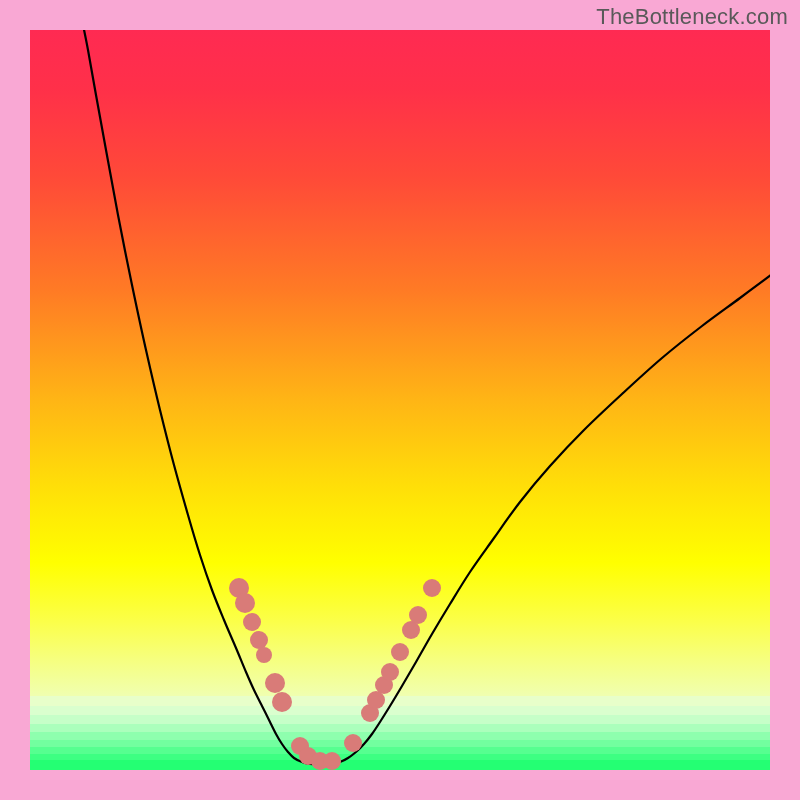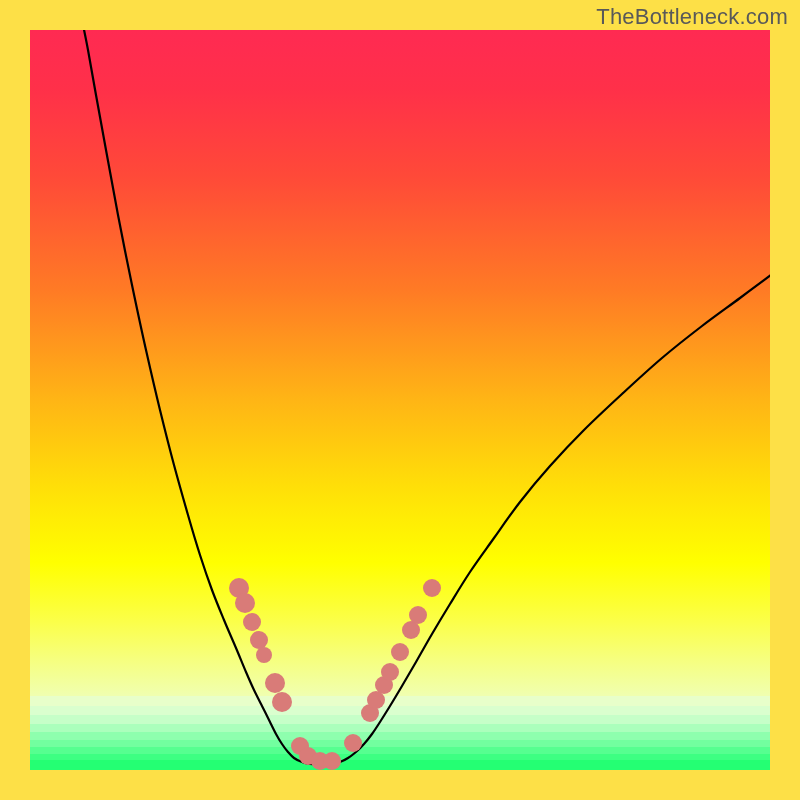--- a/index.html
+++ b/index.html
@@ -8,21 +8,21 @@
     width: 800px;
     height: 800px;
     background: #000;
     overflow: hidden;
     font-family: Arial, Helvetica, sans-serif;
   }
   .outer {
     position: relative;
     width: 800px;
     height: 800px;
-    background: #fde047;
+    background: #f9a8d4;
   }
   .watermark {
     position: absolute;
     top: 4px;
     right: 12px;
     color: #595959;
     font-size: 22px;
     font-weight: 400;
     letter-spacing: 0.2px;
     z-index: 20;

